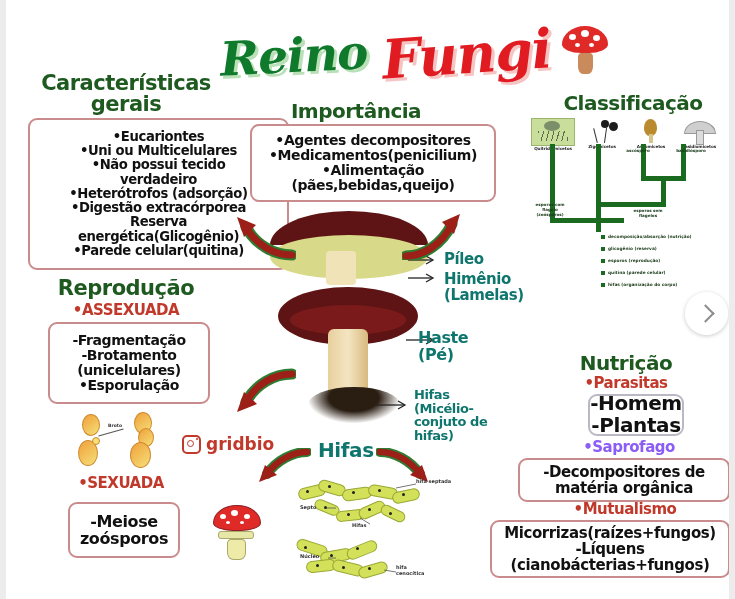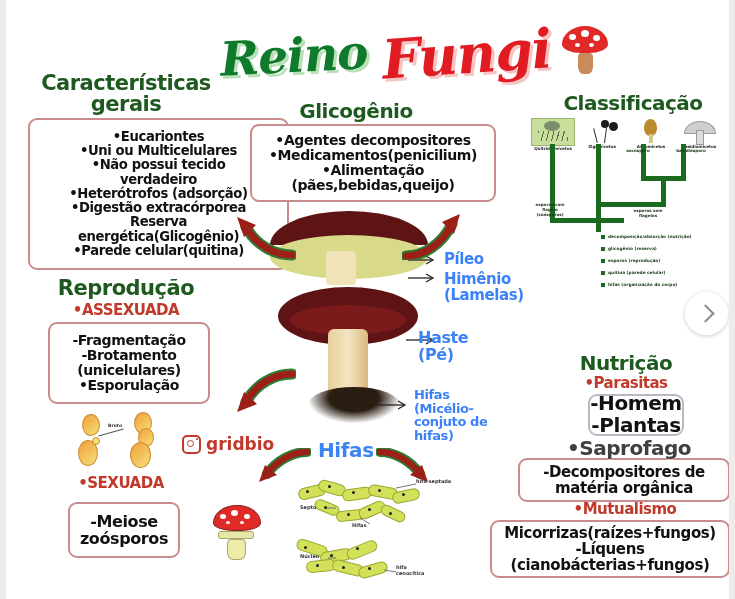--- a/index.html
+++ b/index.html
@@ -27,21 +27,21 @@
 
   
   .box{
     position:absolute;background:#fff;border:2px solid #c98b8b;border-radius:9px;
     box-sizing:border-box;display:flex;align-items:center;justify-content:center;
   }
   .box .txt{
     font-family:"DejaVu Sans",sans-serif;font-weight:bold;color:#111;
     text-align:center;line-height:1.08;letter-spacing:-0.4px;white-space:pre-line;
   }
-  .plain{position:absolute;font-weight:bold;color:#3b82f6;line-height:1.05;
+  .plain{position:absolute;font-weight:bold;color:#0f766e;line-height:1.05;
          letter-spacing:-.4px;white-space:pre-line;text-align:center;}
 
   
   #title{position:absolute;left:208px;top:24px;width:390px;height:62px;}
   #title .reino{
     position:absolute;left:6px;top:4px;font-size:47px;font-weight:bold;font-style:italic;
     color:#0f7a2b;font-family:"DejaVu Serif",serif;letter-spacing:-1px;
     text-shadow:3px 3px 0 #b9e0b6;transform:rotate(-3deg);
   }
   #title .fungi{
@@ -125,21 +125,21 @@
 •Não possui tecido
 verdadeiro
 •Heterótrofos (adsorção)
 •Digestão extracórporea
 Reserva
 energética(Glicogênio)
 •Parede celular(quitina)</div>
   </div>
 
   <div class="swash" style="left:272px;top:98px;width:156px;height:26px;font-size:20px;">
-    <span>Glicogênio</span>
+    <span>Importância</span>
   </div>
   <div class="box" style="left:244px;top:124px;width:246px;height:78px;">
     <div class="txt" style="font-size:14px;">•Agentes decompositores
 •Medicamentos(penicilium)
 •Alimentação
 (pães,bebidas,queijo)</div>
   </div>
 
   <div class="swash" style="left:40px;top:275px;width:160px;height:26px;font-size:21px;">
     <span>Reprodução</span>
@@ -371,21 +371,21 @@
   <div class="swash green" style="left:562px;top:374px;width:116px;height:19px;font-size:15px;color:#c0392b;">
     <span>•Parasitas</span>
   </div>
   <div class="swash" style="left:554px;top:350px;width:132px;height:25px;font-size:20px;">
     <span>Nutrição</span>
   </div>
   <div class="box" style="left:582px;top:394px;width:96px;height:42px;border-color:#b9b9c6;">
     <div class="txt" style="font-size:20px;">-Homem
 -Plantas</div>
   </div>
-  <div class="swash green" style="left:562px;top:438px;width:122px;height:19px;font-size:20px;color:#404040;">
+  <div class="swash green" style="left:562px;top:438px;width:122px;height:19px;font-size:15px;color:#8b5cf6;">
     <span>•Saprofago</span>
   </div>
   <div class="box" style="left:512px;top:458px;width:212px;height:44px;">
     <div class="txt" style="font-size:15px;">-Decompositores de
 matéria orgânica</div>
   </div>
   <div class="swash green" style="left:554px;top:500px;width:130px;height:19px;font-size:15px;color:#c0392b;">
     <span>•Mutualismo</span>
   </div>
   <div class="box" style="left:484px;top:520px;width:240px;height:58px;">

